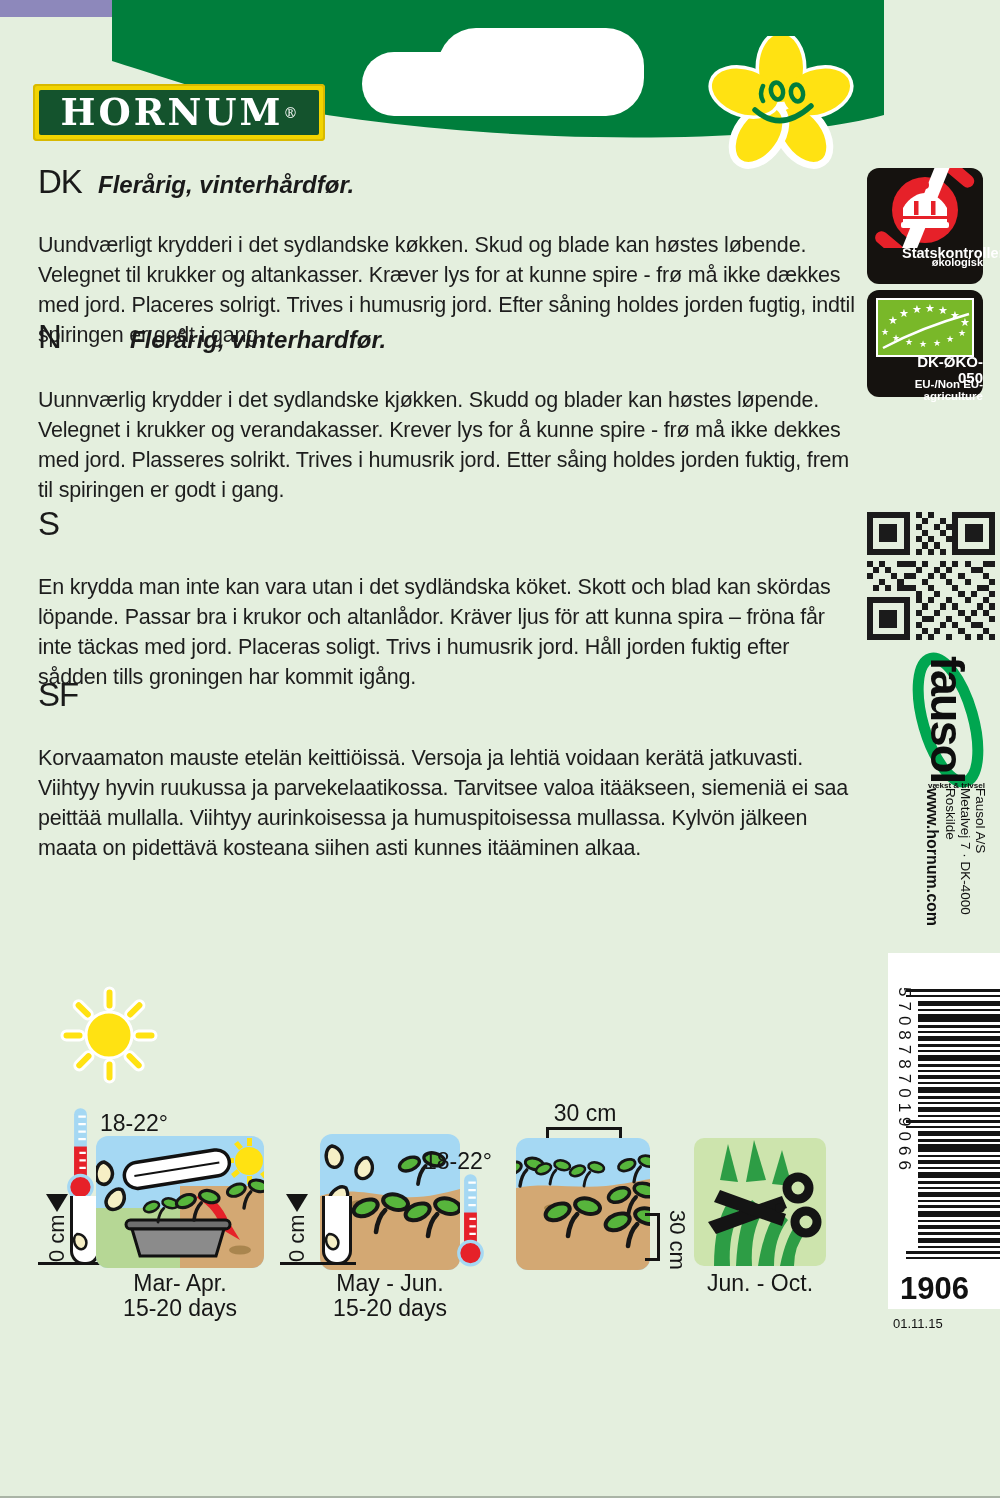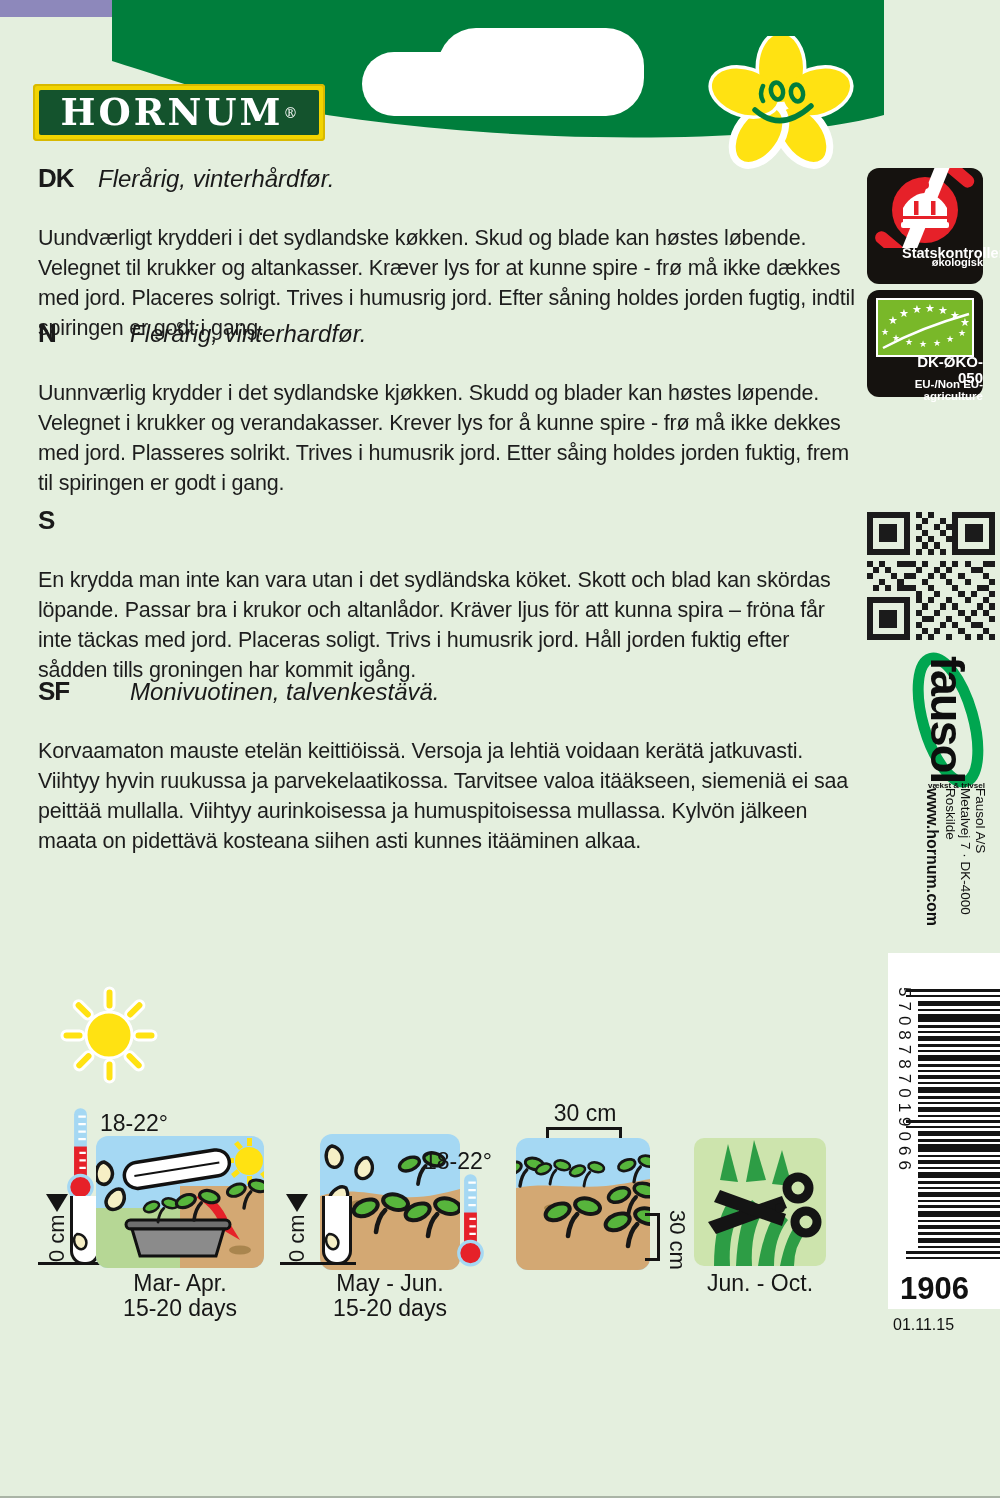--- a/index.html
+++ b/index.html
@@ -12,40 +12,40 @@
   #brand-box{left:33px;top:84px;width:292px;height:57px;background:#f2d400;border-radius:4px;
              box-shadow:inset 0 0 0 2px #d8b900;}
   #brand-inner{position:absolute;left:6px;top:6px;right:6px;bottom:6px;background:#14532d;border-radius:2px;
                display:flex;align-items:center;justify-content:center;}
   #brand-text{font-family:"DejaVu Serif",serif;font-weight:bold;color:#fff;font-size:37px;letter-spacing:3px;line-height:1;}
   #brand-reg{color:#fff;font-size:14px;vertical-align:14px;font-family:"DejaVu Serif",serif;}
 
   
   .section{left:38px;width:818px;}
   .sec-head{display:flex;align-items:baseline;margin-bottom:5px;}
-  .sec-code{font-size:26px;font-weight:700;letter-spacing:-1px;min-width:92px;}
+  .sec-code{font-size:33px;font-weight:400;letter-spacing:-1px;min-width:92px;}
   .section.first .sec-code{min-width:60px;}
-  .sec-sub{font-size:24px;font-weight:normal;font-style:italic;}
+  .sec-sub{font-size:24px;font-weight:bold;font-style:italic;}
   .sec-body{font-size:21.5px;line-height:30px;letter-spacing:-0.2px;color:#1d1d1d;margin-top:29px;}
 
   
   .black-card{background:#15120f;border-radius:12px;}
   .card-text{position:absolute;left:0;right:0;text-align:right;color:#fff;font-weight:bold;line-height:1.05;margin-left:35px;}
 
   
   .rot90{transform:rotate(90deg);transform-origin:0 0;}
   .rot-90{transform:rotate(-90deg);transform-origin:0 0;}
 
   #addr{width:180px;height:62px;font-size:13.5px;line-height:15px;color:#111;}
   #addr .www{font-size:16px;font-weight:bold;margin-top:3px;}
 
   #barcode-box{left:888px;top:953px;width:112px;height:356px;background:#fff;}
   #barcode-digits{width:276px;height:24px;font-size:17px;letter-spacing:5px;color:#111;white-space:nowrap;}
   #item-number{left:12px;top:318px;font-size:31px;font-weight:bold;color:#111;position:absolute;}
-  #date-code{left:893px;top:1316px;font-size:16px;color:#111;}
+  #date-code{left:893px;top:1316px;font-size:13px;color:#111;}
 
   
   .temp-label{font-size:23px;color:#161616;text-align:center;}
   .depth-label,.spacing-v-label{font-size:22px;color:#161616;white-space:nowrap;}
   .caption{font-size:23px;color:#161616;text-align:center;width:170px;line-height:25px;}
   .tri-down{width:0;height:0;border-left:11px solid transparent;border-right:11px solid transparent;border-top:18px solid #141414;}
   .seed-channel{width:24px;height:66px;background:#fff;border:3px solid #141414;border-top:none;border-radius:0 0 14px 14px;}
   .baseline{height:3px;background:#141414;}
   .h-bracket{border-top:3px solid #141414;height:9px;}
   .h-bracket:before,.h-bracket:after{content:"";position:absolute;top:-3px;width:3px;height:12px;background:#141414;}
@@ -127,21 +127,20 @@
   </div>
   <div class="abs section" style="top:505px">
     <div class="sec-head">
       <span class="sec-code">S</span>
     </div>
     <div class="sec-body">En krydda man inte kan vara utan i det sydländska köket. Skott och blad kan skördas löpande. Passar bra i krukor och altanlådor. Kräver ljus för att kunna spira – fröna får inte täckas med jord. Placeras soligt. Trivs i humusrik jord. Håll jorden fuktig efter sådden tills groningen har kommit igång.</div>
   </div>
   <div class="abs section" style="top:676px">
     <div class="sec-head">
       <span class="sec-code">SF</span>
-      <span class="sec-sub">Monivuotinen, talvenkestävä.</span>
     </div>
     <div class="sec-body">Korvaamaton mauste etelän keittiöissä. Versoja ja lehtiä voidaan kerätä jatkuvasti. Viihtyy hyvin ruukussa ja parvekelaatikossa. Tarvitsee valoa itääkseen, siemeniä ei saa peittää mullalla. Viihtyy aurinkoisessa ja humuspitoisessa mullassa. Kylvön jälkeen maata on pidettävä kosteana siihen asti kunnes itääminen alkaa.</div>
   </div>
 
   <div class="abs black-card" style="left:867px;top:168px;width:116px;height:116px">
     <svg width="116" height="80">
       <circle cx="58" cy="42" r="33" fill="#e62129"></circle>
       <rect x="76" y="0" width="34" height="13" rx="6.5" transform="rotate(40 93 6)" fill="#e62129"></rect>
       <rect x="6" y="70" width="34" height="13" rx="6.5" transform="rotate(40 23 76)" fill="#e62129"></rect>
       <rect x="51" y="-10" width="14" height="104" transform="rotate(22 58 42)" fill="#fff"></rect>

